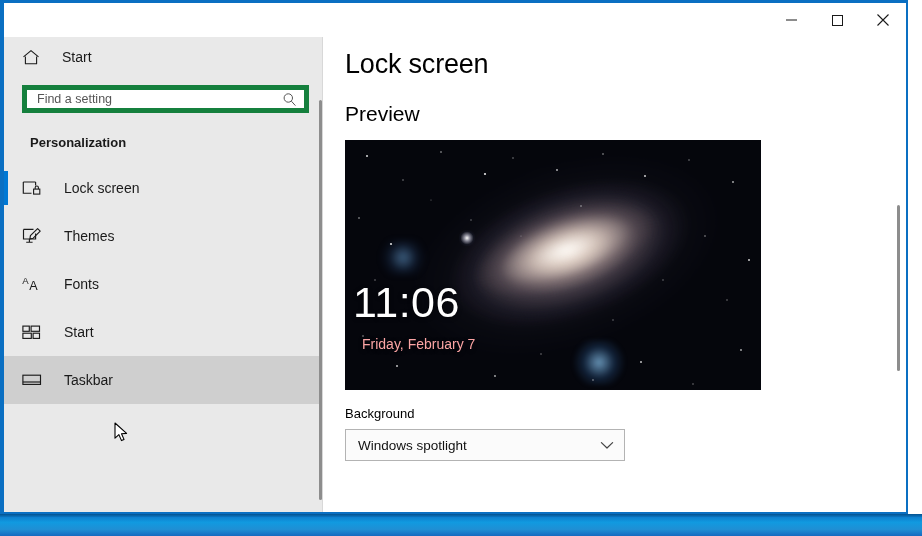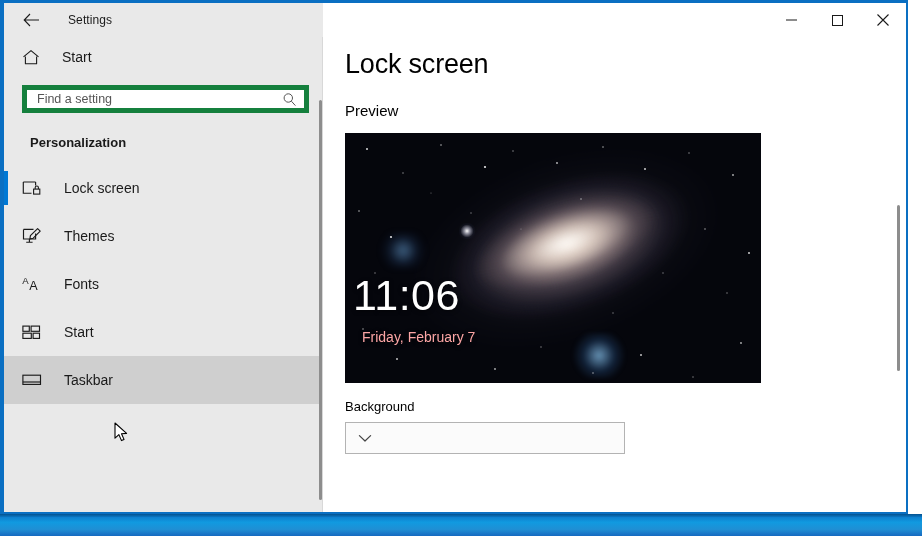--- a/index.html
+++ b/index.html
@@ -225,21 +225,21 @@
     border-radius: 2px;
   }
   #page-title {
     font-size: 27px;
     font-weight: normal;
     color: #000;
     letter-spacing: -.2px;
     margin-bottom: 22px;
   }
   #preview-heading {
-    font-size: 15px;
+    font-size: 21px;
     color: #000;
     margin-bottom: 14px;
   }
 
   
   #preview-image {
     position: relative;
     width: 416px;
     height: 250px;
     overflow: hidden;
@@ -368,30 +368,20 @@
 </head>
 <body>
 
 <div id="desktop">
 
   <div id="desktop-wallpaper-strip"></div>
 
   <div id="settings-window">
 
     <div id="title-bar">
-      <div id="title-bar-left">
-        <div class="back-button">
-          <span>
-            <svg width="17" height="14" viewBox="0 0 17 14">
-              <path d="M7 1 L1.2 7 L7 13 M1.4 7 L16 7" fill="none" stroke="#1a1a1a" stroke-width="1.1"></path>
-            </svg>
-          </span>
-        </div>
-        <div id="title-text">Settings</div>
-      </div>
       <div id="title-bar-right">
         <div class="caption-button">
           <span>
             <svg width="13" height="12" viewBox="0 0 13 12">
               <path d="M1 6 H12" stroke="#1a1a1a" stroke-width="1"></path>
             </svg>
           </span>
         </div>
         <div class="caption-button">
           <span>
@@ -554,20 +544,21 @@
             </g>
           </svg>
 
           <div id="clock-time">11:06</div>
           <div id="clock-date">Friday, February 7</div>
         </div>
 
         <div id="background-label">Background</div>
 
         <div id="background-select">
+          <span id="background-select-value">Windows spotlight</span>
           <span id="chevron-wrap">
             <svg width="14" height="10" viewBox="0 0 14 10">
               <path d="M1.4 2.6 L7 8 L12.6 2.6" fill="none" stroke="#444" stroke-width="1.2" stroke-linecap="round" stroke-linejoin="round"></path>
             </svg>
           </span>
         </div>
 
         <div id="content-scrollbar"></div>
       </div>
     </div>

